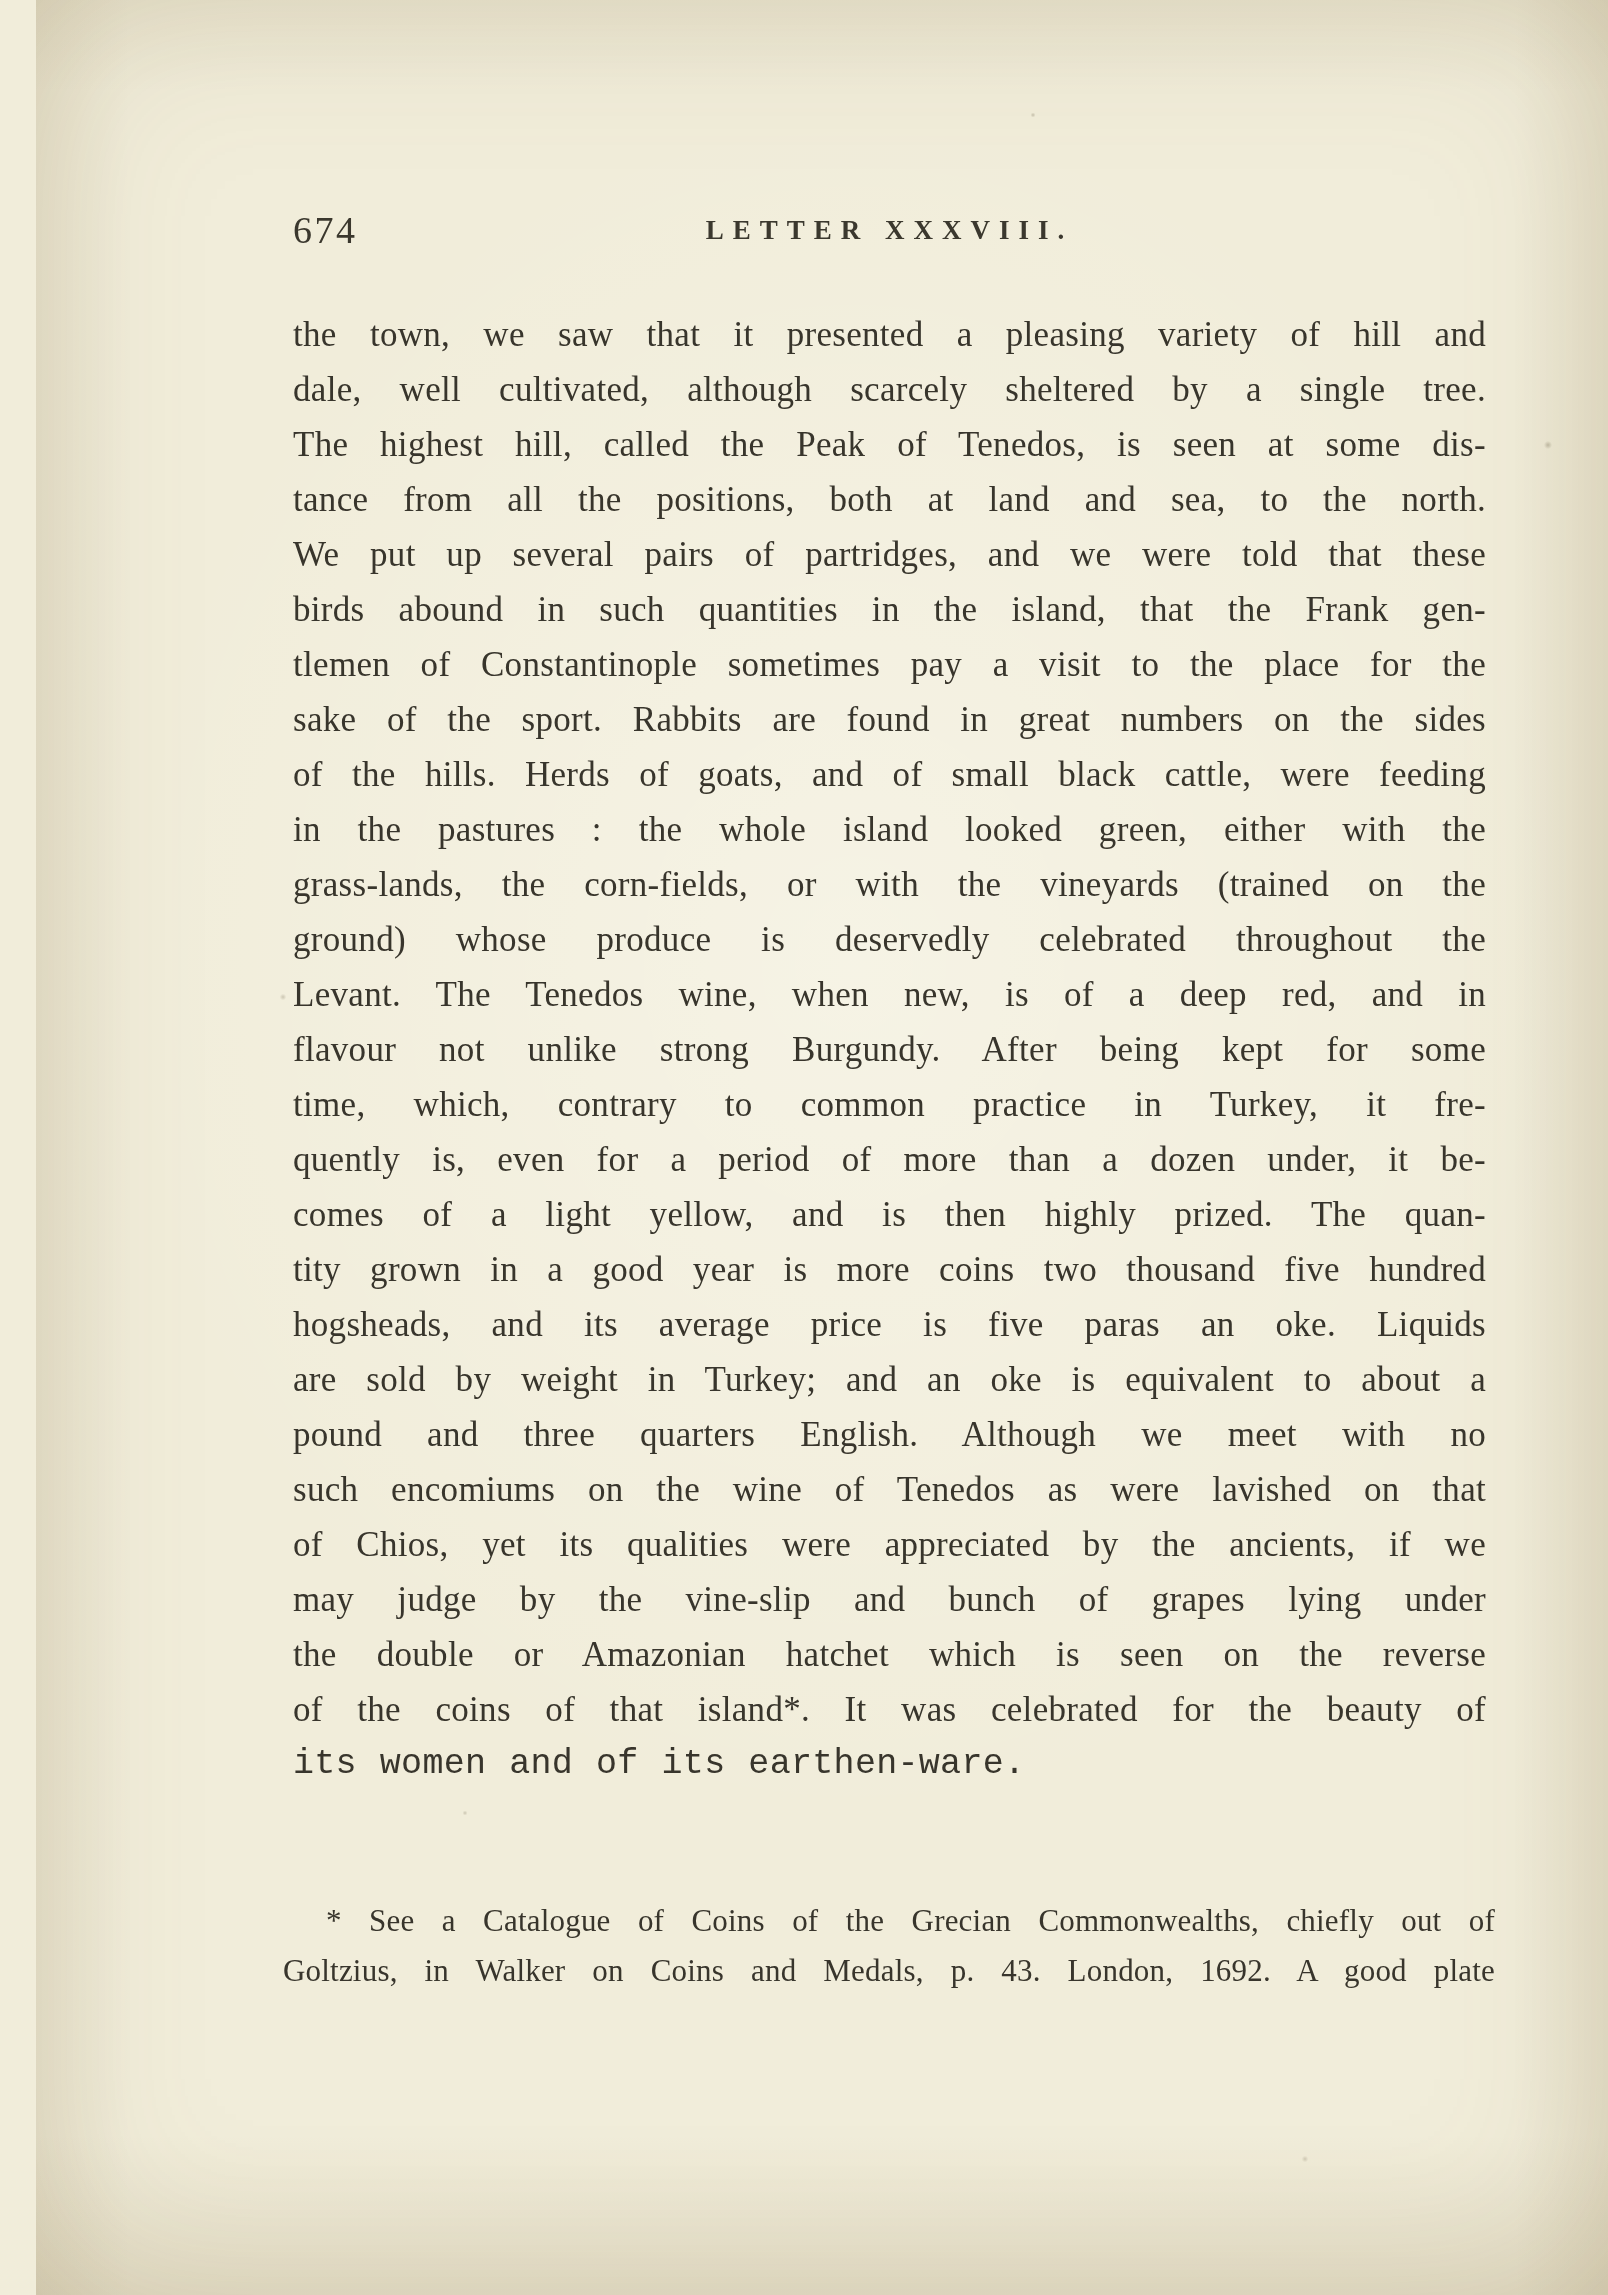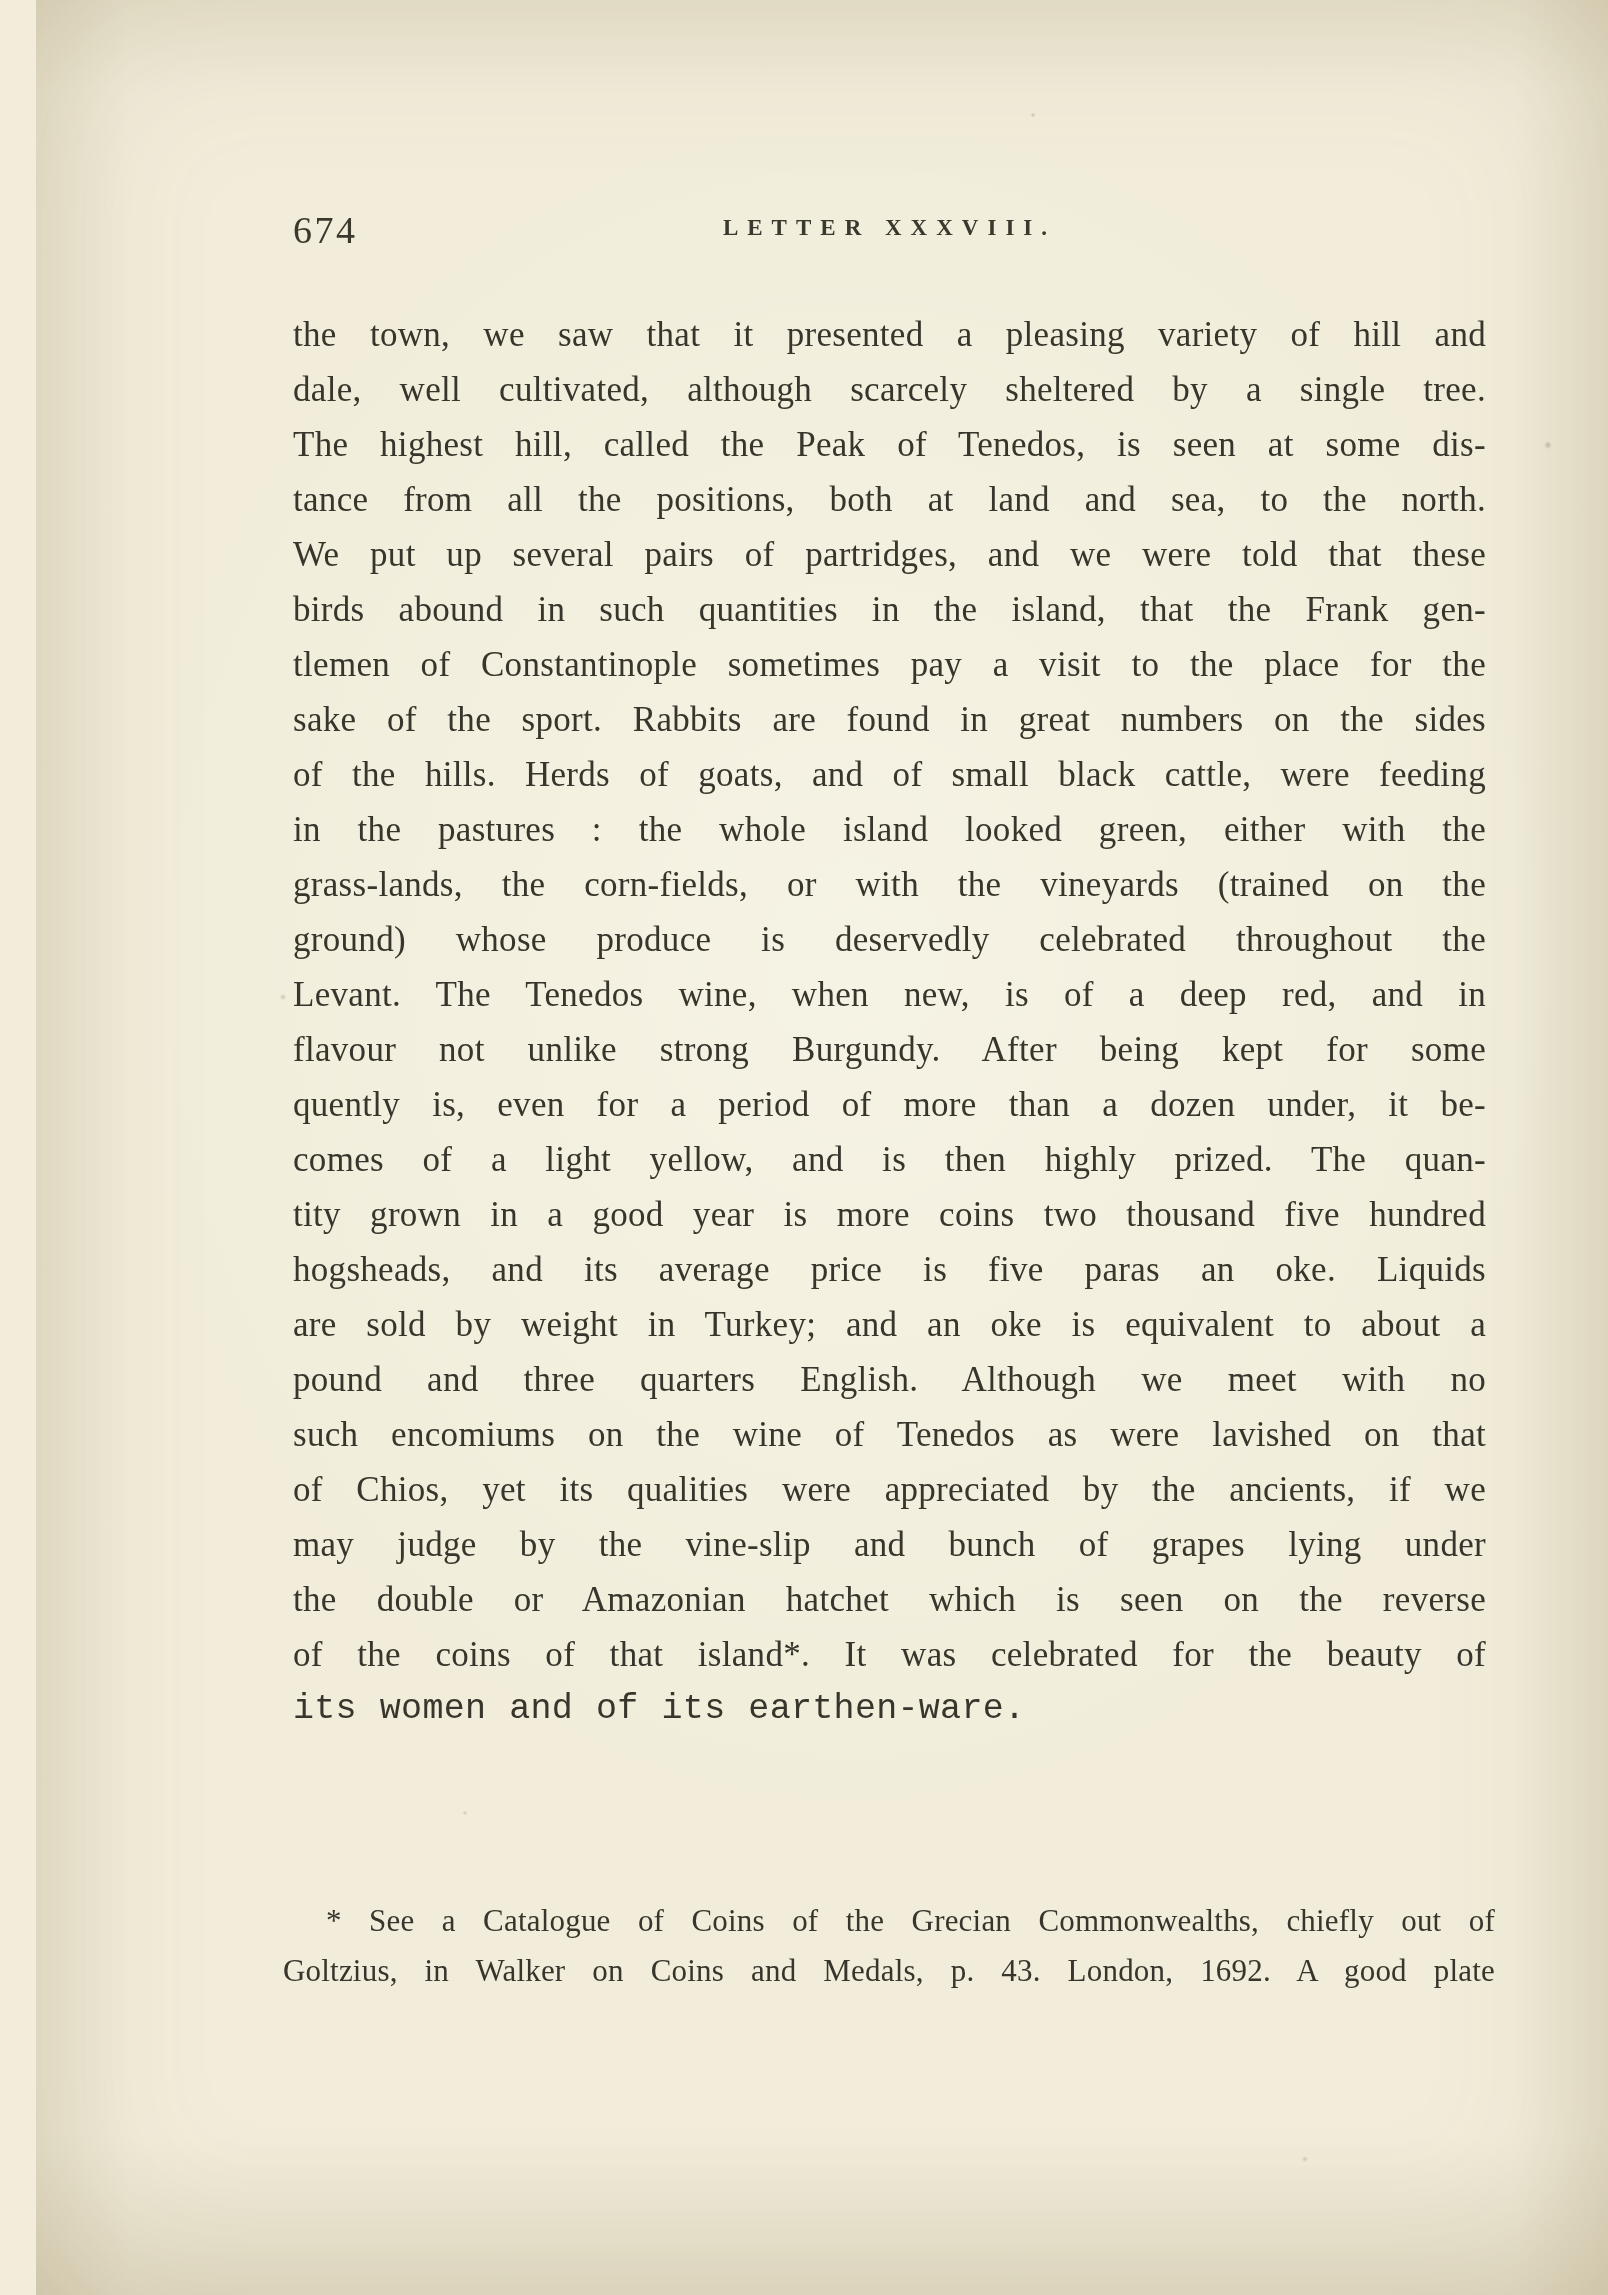--- a/index.html
+++ b/index.html
@@ -45,21 +45,21 @@
     font-size: 38px;
     letter-spacing: 2.5px;
     color: #3b382e;
   }
   .running-head {
     position: absolute;
     left: 0;
     right: 0;
     top: 6.6px;
     text-align: center;
-    font-size: 23px;
+    font-size: 27px;
     font-weight: bold;
     letter-spacing: 9px;
     color: #3b382e;
   }
   .body-text {
     position: absolute;
     left: 257px;
     top: 307px;
     width: 1193px;
     font-size: 35px;
@@ -111,20 +111,21 @@
       <div class="line">We put up several pairs of partridges, and we were told that these</div>
       <div class="line">birds abound in such quantities in the island, that the Frank gen-</div>
       <div class="line">tlemen of Constantinople sometimes pay a visit to the place for the</div>
       <div class="line">sake of the sport. Rabbits are found in great numbers on the sides</div>
       <div class="line">of the hills. Herds of goats, and of small black cattle, were feeding</div>
       <div class="line">in the pastures : the whole island looked green, either with the</div>
       <div class="line">grass-lands, the corn-fields, or with the vineyards (trained on the</div>
       <div class="line">ground) whose produce is deservedly celebrated throughout the</div>
       <div class="line">Levant. The Tenedos wine, when new, is of a deep red, and in</div>
       <div class="line">flavour not unlike strong Burgundy. After being kept for some</div>
+      <div class="line">time, which, contrary to common practice in Turkey, it fre-</div>
       <div class="line">quently is, even for a period of more than a dozen under, it be-</div>
       <div class="line">comes of a light yellow, and is then highly prized. The quan-</div>
       <div class="line">tity grown in a good year is more coins two thousand five hundred</div>
       <div class="line">hogsheads, and its average price is five paras an oke. Liquids</div>
       <div class="line">are sold by weight in Turkey; and an oke is equivalent to about a</div>
       <div class="line">pound and three quarters English. Although we meet with no</div>
       <div class="line">such encomiums on the wine of Tenedos as were lavished on that</div>
       <div class="line">of Chios, yet its qualities were appreciated by the ancients, if we</div>
       <div class="line">may judge by the vine-slip and bunch of grapes lying under</div>
       <div class="line">the double or Amazonian hatchet which is seen on the reverse</div>

